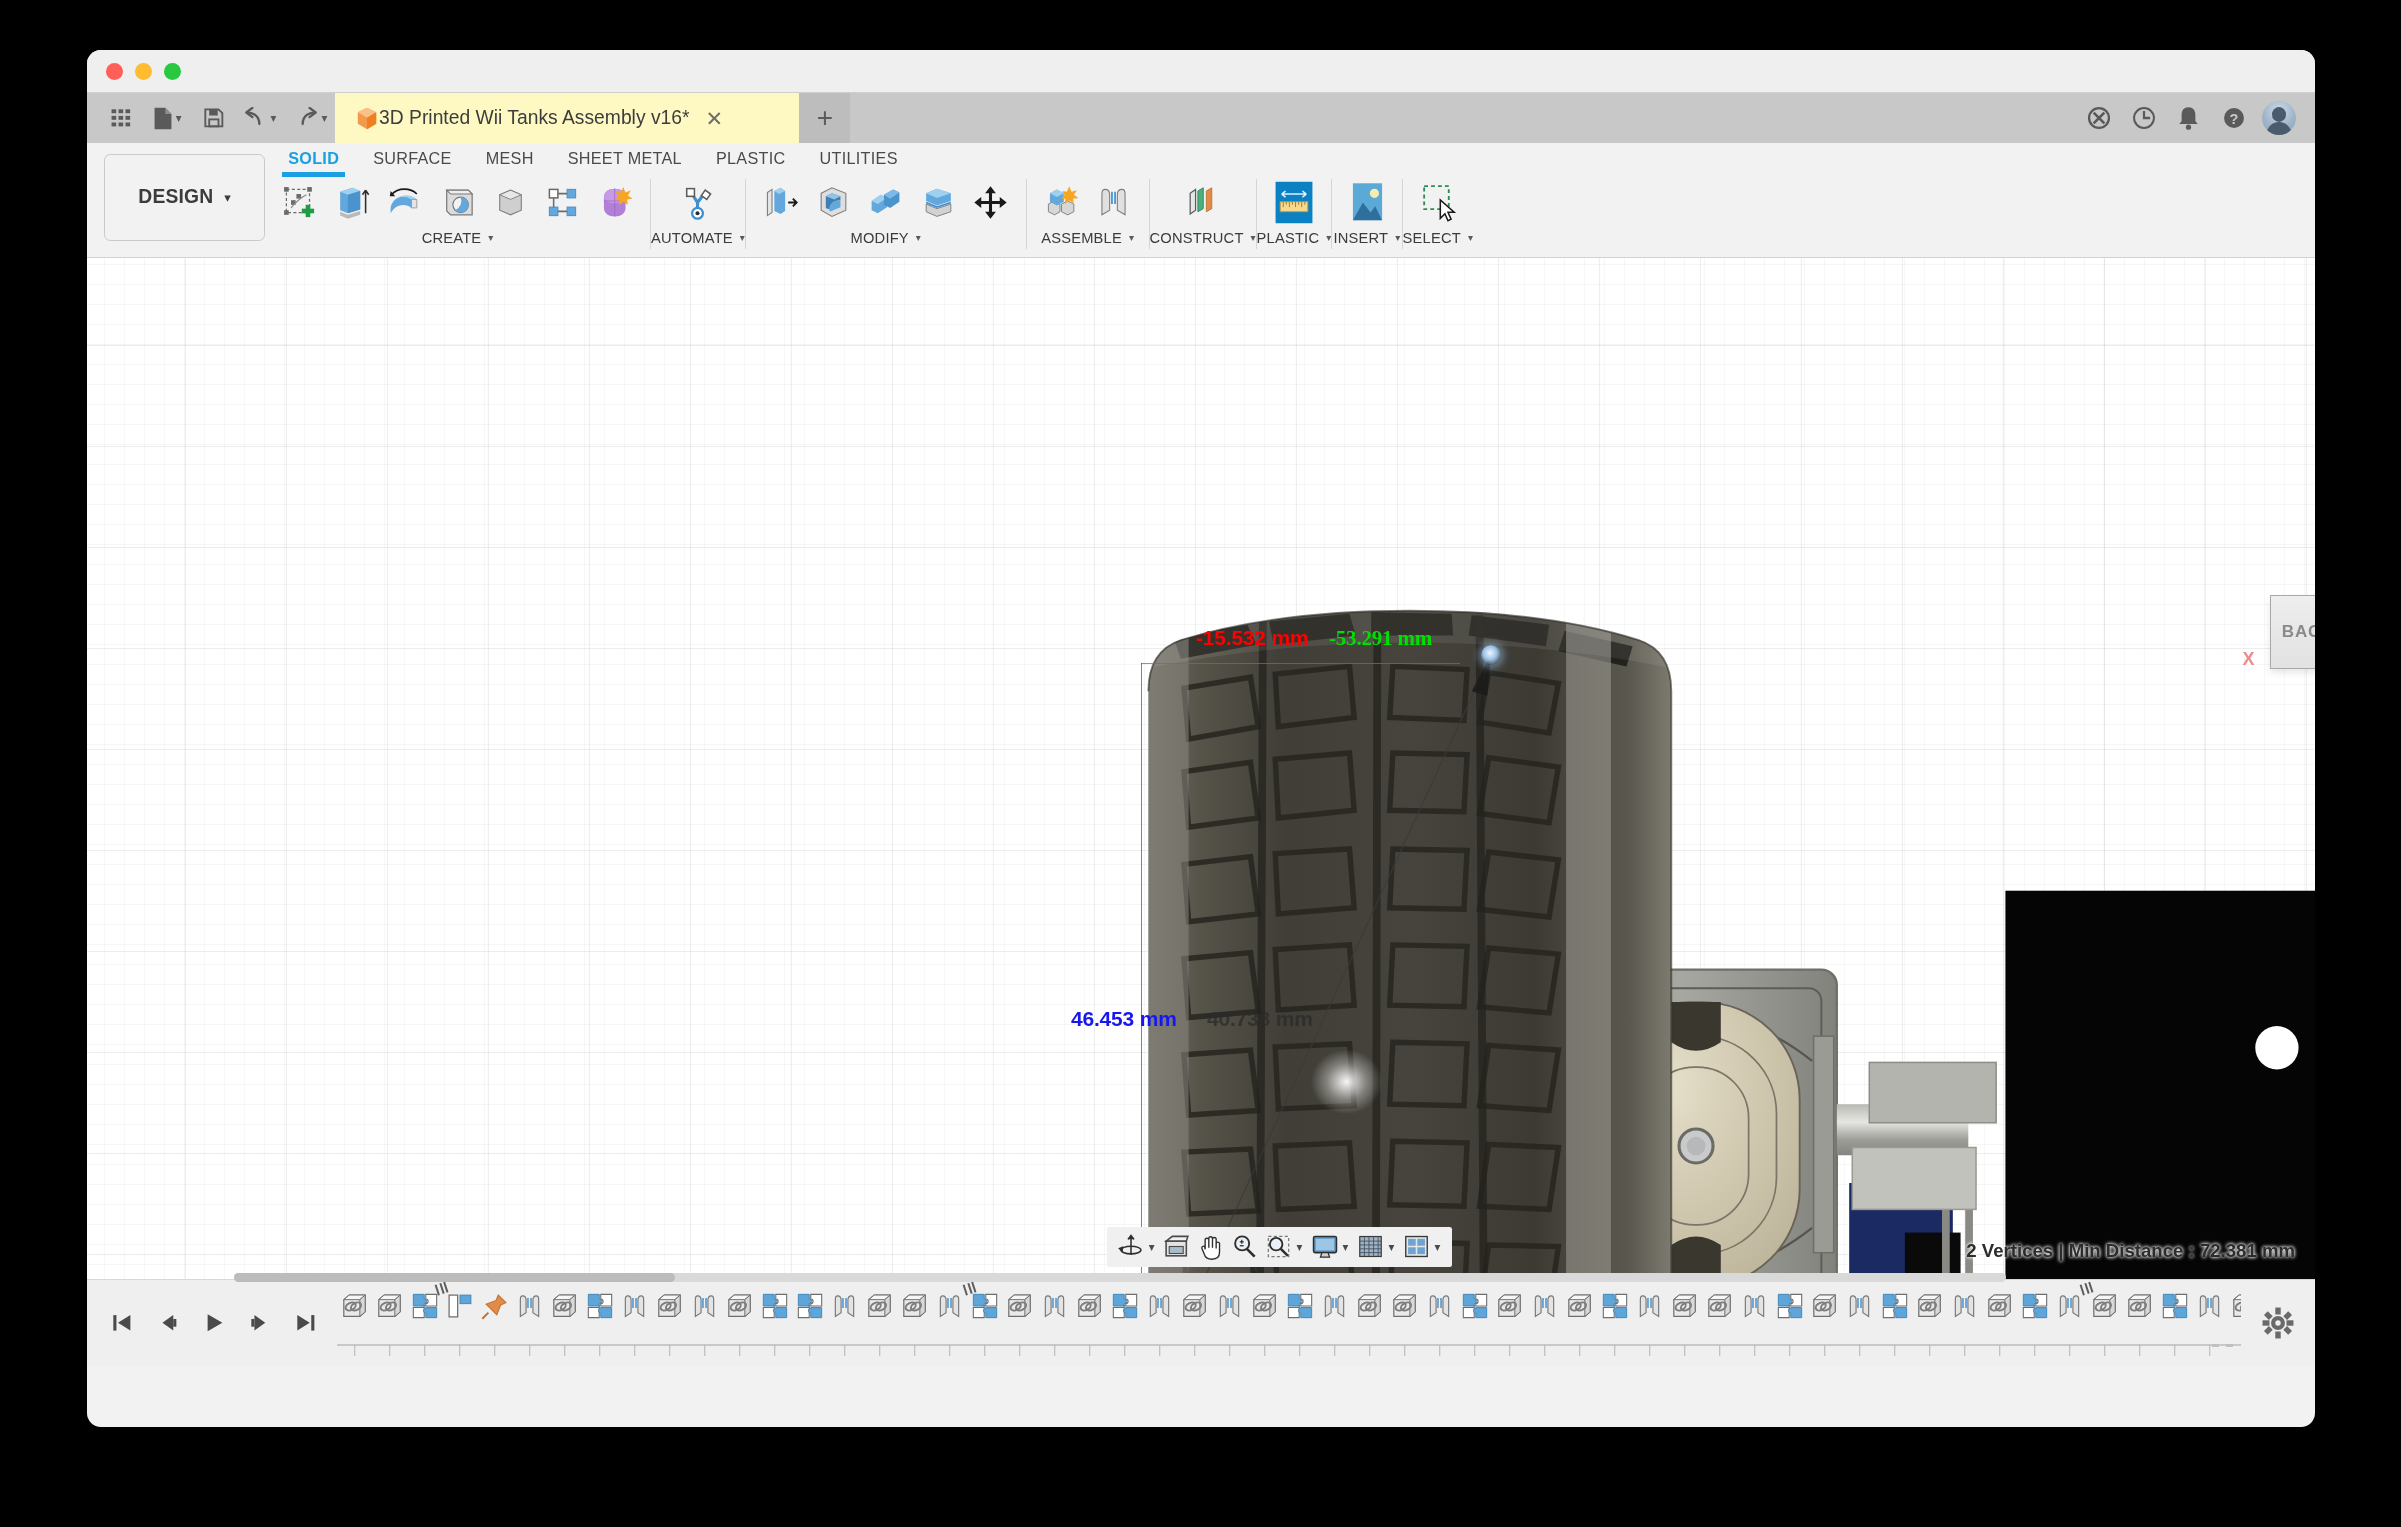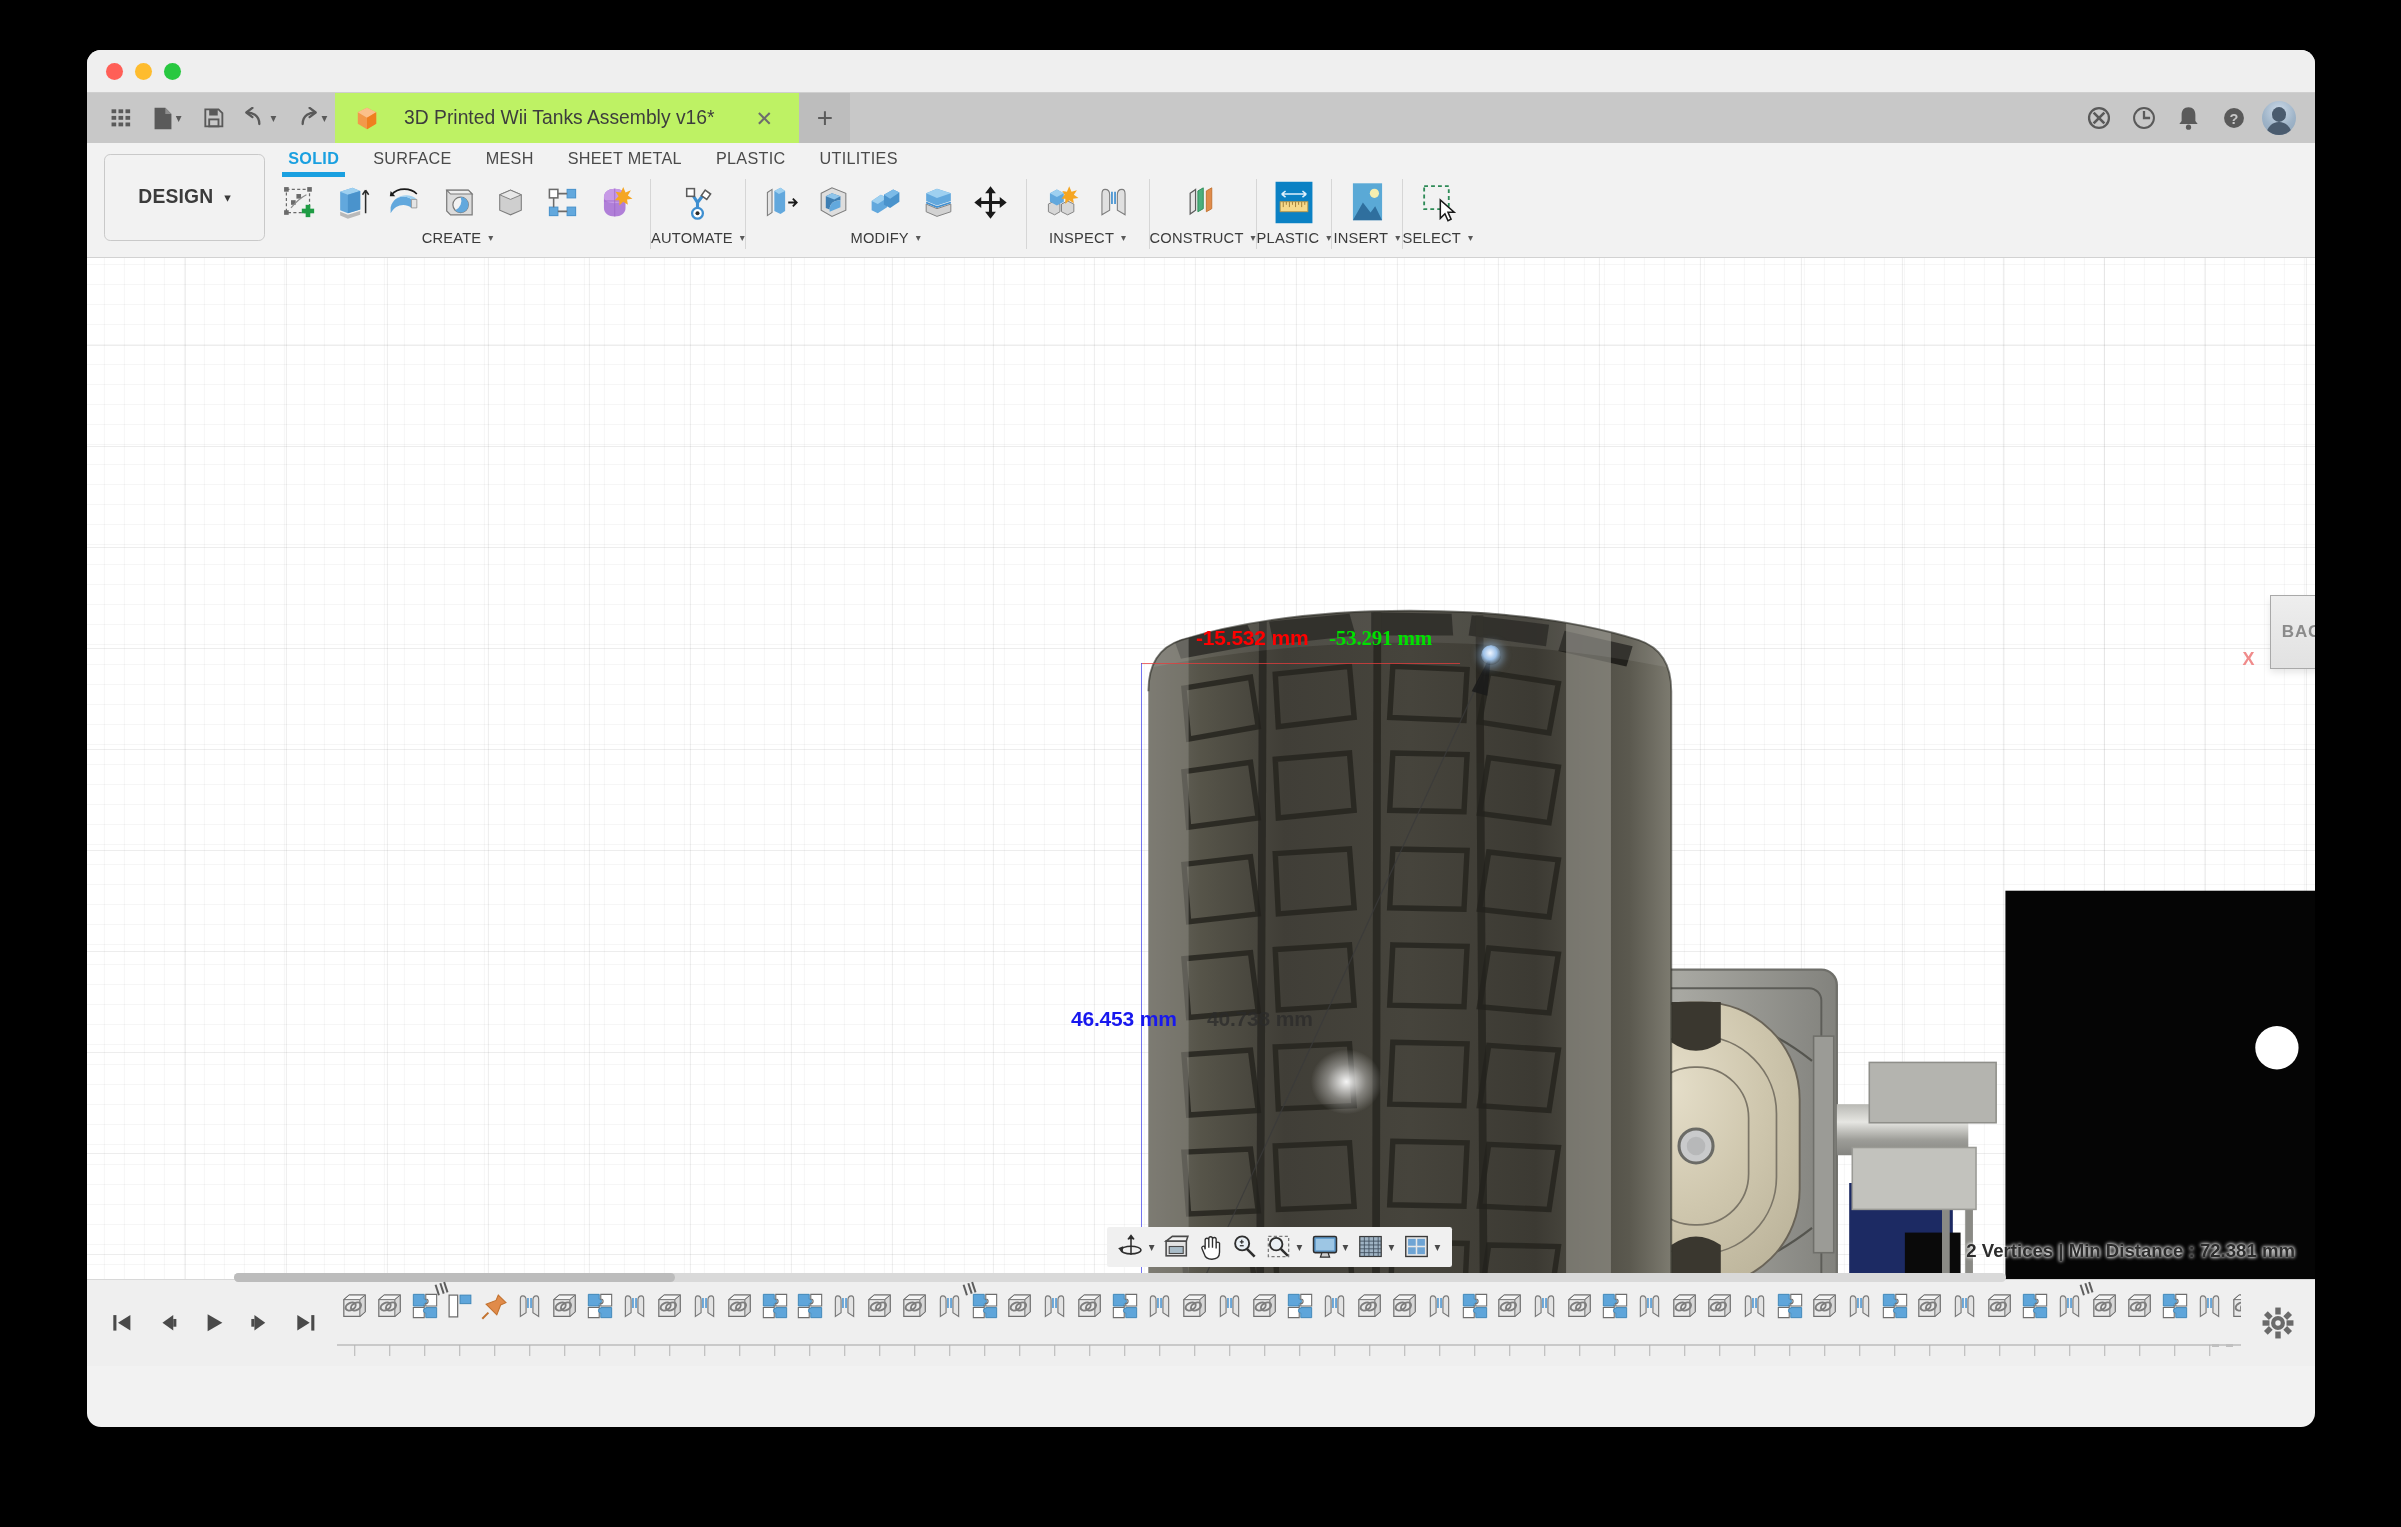--- a/index.html
+++ b/index.html
@@ -56,23 +56,23 @@
     color:#5a5a5a; cursor:default; position:relative;
   }
   .qbtn.with-caret { width: 48px; }
   .caret { font-size:11.6px; margin-left:3.1px; color:#5a5a5a; }
 
   #tabstrip {
     flex:1; height:100%; display:flex; align-items:stretch;
     background:#c8c8c8;
   }
   .doctab {
-    display:flex; align-items:center; gap:27px;
+    display:flex; align-items:center; gap:2px;
     padding: 0 26px 0 21.7px;
-    background:#bef264;
+    background:#fef9c3;
     min-width: 464px;
     position:relative;
   }
   .doctab .tab-label {
     font-size: 19.3px; color:#3d3d3d; white-space:nowrap;
   }
   .tab-close {
     font-size:21px; color:#6d6d6d; margin-left: 14px; line-height:1;
   }
   .cube-icon { width:20px; height:23px; display:block; }
@@ -538,21 +538,21 @@
             </div>
             <div class="tool">
               <svg width="37" height="37" viewBox="0 0 48 48">
                 <path d="M13 7 C17 7 19 10 19 14 L19 34 L9 40 L9 13 C9 9 10 7 13 7 Z" fill="#e0e0e0" stroke="#7d7d7d" stroke-width="1.4"></path>
                 <path d="M35 7 C31 7 29 10 29 14 L29 34 L39 40 L39 13 C39 9 38 7 35 7 Z" fill="#e0e0e0" stroke="#7d7d7d" stroke-width="1.4"></path>
                 <path d="M22 10 V26 M26 10 V26" stroke="#3f8fd0" stroke-width="2.2"></path>
               </svg>
             </div>
           </div>
           <div class="panel-title">
-            <span>INSPECT</span>
+            <span>ASSEMBLE</span>
             <span class="caret">▾</span>
           </div>
         </div>
 
         <div class="sep"></div>
 
         <div class="panel">
           <div class="panel-icons">
             <div class="tool">
               <svg width="37" height="37" viewBox="0 0 48 48">

